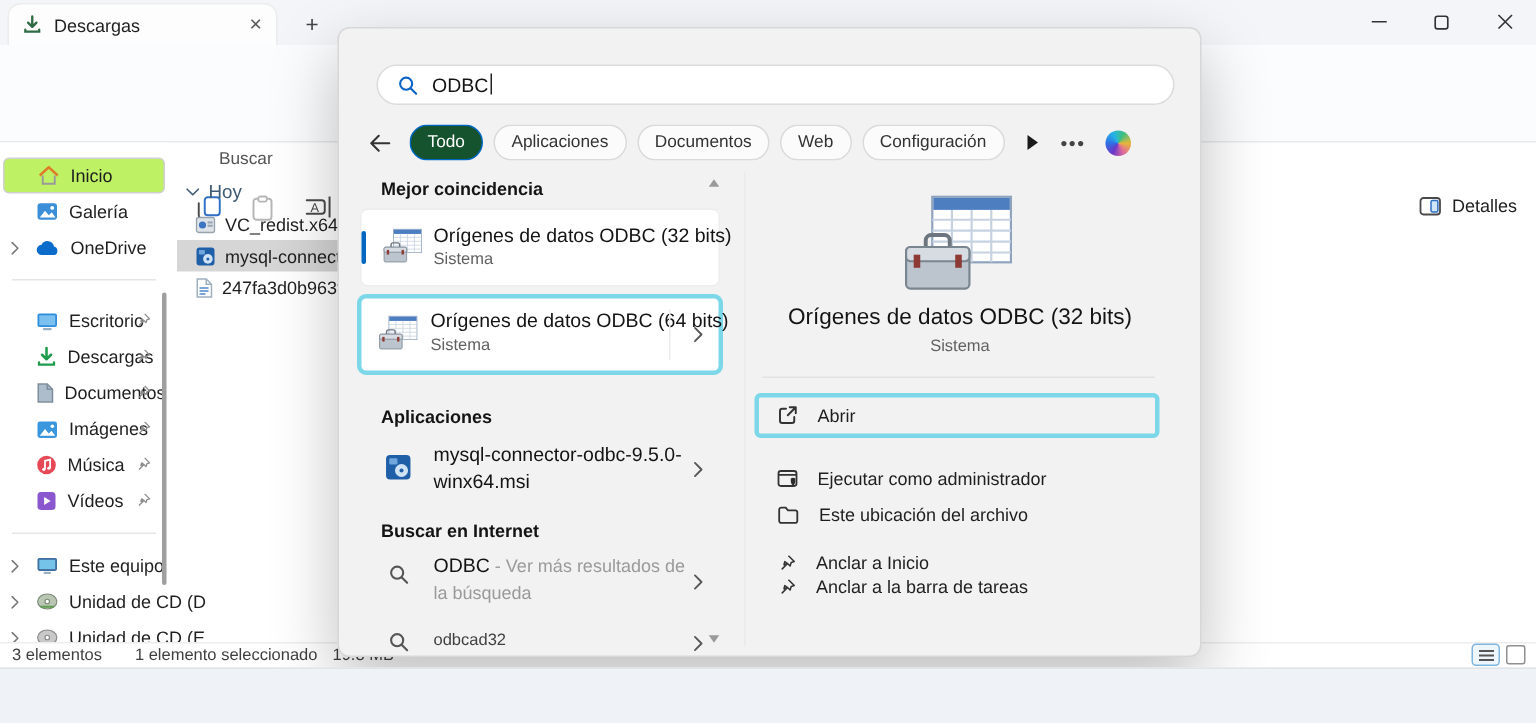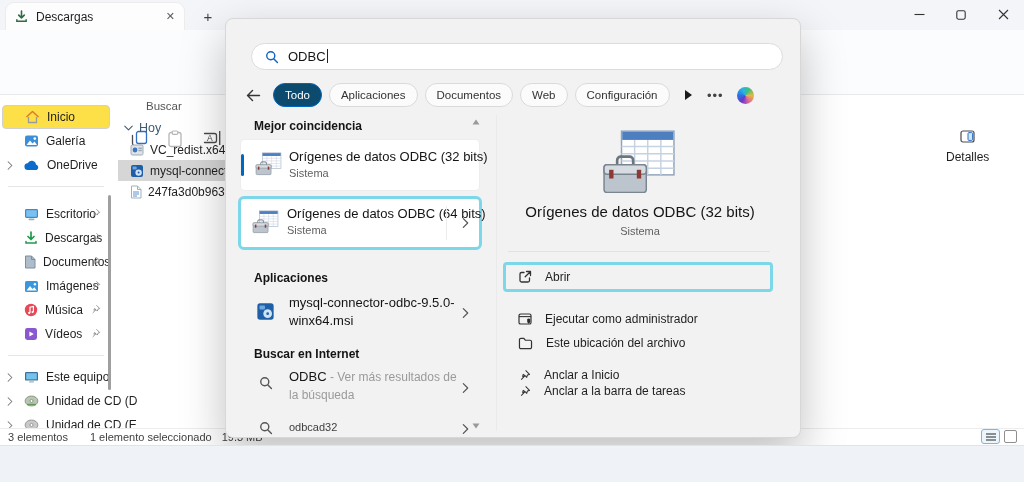--- a/index.html
+++ b/index.html
@@ -33,27 +33,27 @@
   .expsearch .txt { position:absolute; left:12px; top:5px; }
   .expsearch .ico { position:absolute; right:10px; top:5px; }
 
   .commandbar { position:absolute; left:0; top:61px; width:1024px; height:34px; background:#fbfcfd;
                 border-bottom:1px solid #e9e9e9; }
   .nuevo { position:absolute; left:12px; top:67px; height:22px; display:flex; align-items:center;
            gap:6px; font-size:12px; color:#1f1f1f; }
   .cbdiv { position:absolute; left:86px; top:66px; width:1px; height:24px; background:#e3e3e3; }
   .cbico { position:absolute; top:69px; }
   .detalles { position:absolute; left:946px; top:69px; display:flex; align-items:center; gap:7px;
-              font-size:12px; color:#1f1f1f;flex-direction:column; }
+              font-size:12px; color:#1f1f1f; }
 
   
   .sidebar { position:absolute; left:0; top:95px; width:112px; height:333px; padding-top:10px; background:#fff; }
   .sb-item { position:relative; height:24px; display:flex; align-items:center; gap:7px;
              padding-left:24px; font-size:12px; color:#1f1f1f; white-space:nowrap; }
-  .sb-item.sel { background:#fde047; border:1px solid #d0d0d0; border-radius:4px; margin:0 2px; padding-left:22px; }
+  .sb-item.sel { background:#bef264; border:1px solid #d0d0d0; border-radius:4px; margin:0 2px; padding-left:22px; }
   .sb-item .chev { position:absolute; left:7px; top:8px; }
   .sb-item .pin { position:absolute; right:11px; top:6px; }
   .sb-div { height:1px; background:#e6e6e6; margin:9px 8px; }
   .sb-gap { height:6px; }
   .sb-scroll { position:absolute; left:108px; top:100px; width:3px; height:195px; background:#9f9f9f; border-radius:2px; }
 
   
   .filelist { position:absolute; left:118px; top:95px; width:120px; height:330px; }
   .fl-header { height:22px; display:flex; align-items:center; padding-left:28px; font-size:11.5px; color:#555; }
   .fl-group { height:22px; display:flex; align-items:center; gap:6px; padding-left:6px; font-size:12.5px; color:#3e5a74; }
@@ -73,21 +73,21 @@
   .overlay { position:absolute; left:225px; top:18px; width:576px; height:420px; background:#f2f2f2;
              border:1px solid #d7d7d7; border-radius:8px; box-shadow:0 18px 45px rgba(0,0,0,.25); }
   .ov-input { position:absolute; left:25px; top:24px; width:532px; height:27px; background:#fff;
               border:1px solid #dcdcdc; border-radius:14px; display:flex; align-items:center;
               padding-left:13px; gap:9px; font-size:13px; color:#141414; }
   .caret { display:inline-block; width:1.5px; height:14px; background:#222; margin-left:1px; vertical-align:-2px; }
   .ov-filters { position:absolute; left:19px; top:63px; height:26px; display:flex; align-items:center; }
   .pillwrap { display:flex; gap:7px; width:400px; overflow:hidden; margin-left:12px; }
   .pill { height:24px; border-radius:12px; border:1px solid #dadada; background:#fbfbfb; color:#333;
           font-size:11.5px; display:flex; align-items:center; padding:0 11px; flex:none; }
-  .pill.on { background:#0c4a6e; border-color:#0067c0; color:#fff; }
+  .pill.on { background:#14532d; border-color:#0067c0; color:#fff; }
   .ov-more { font-size:13px; color:#444; letter-spacing:1px; margin-left:13px; }
   .copilot { width:17px; height:17px; border-radius:50%; margin-left:13px;
              background:conic-gradient(from 210deg,#6a38c9,#2f6fe4,#25b3e8,#3fbf7f,#e8b73a,#e06a9a,#6a38c9); }
 
   .ov-h { position:absolute; font-size:12px; font-weight:bold; color:#141414; }
   .card { position:absolute; background:#fff; border-radius:4px; box-shadow:0 0 0 1px #ededed; }
   .card .ttl { position:absolute; left:48px; top:9px; font-size:13px; color:#141414; white-space:nowrap; }
   .card .sub { position:absolute; left:48px; top:27px; font-size:11px; color:#616161; }
   .hl { border:3px solid #7cd7e8; border-radius:6px; background:#fff; box-shadow:none; }
   .rowchev { position:absolute; right:10px; top:50%; transform:translateY(-50%); }

